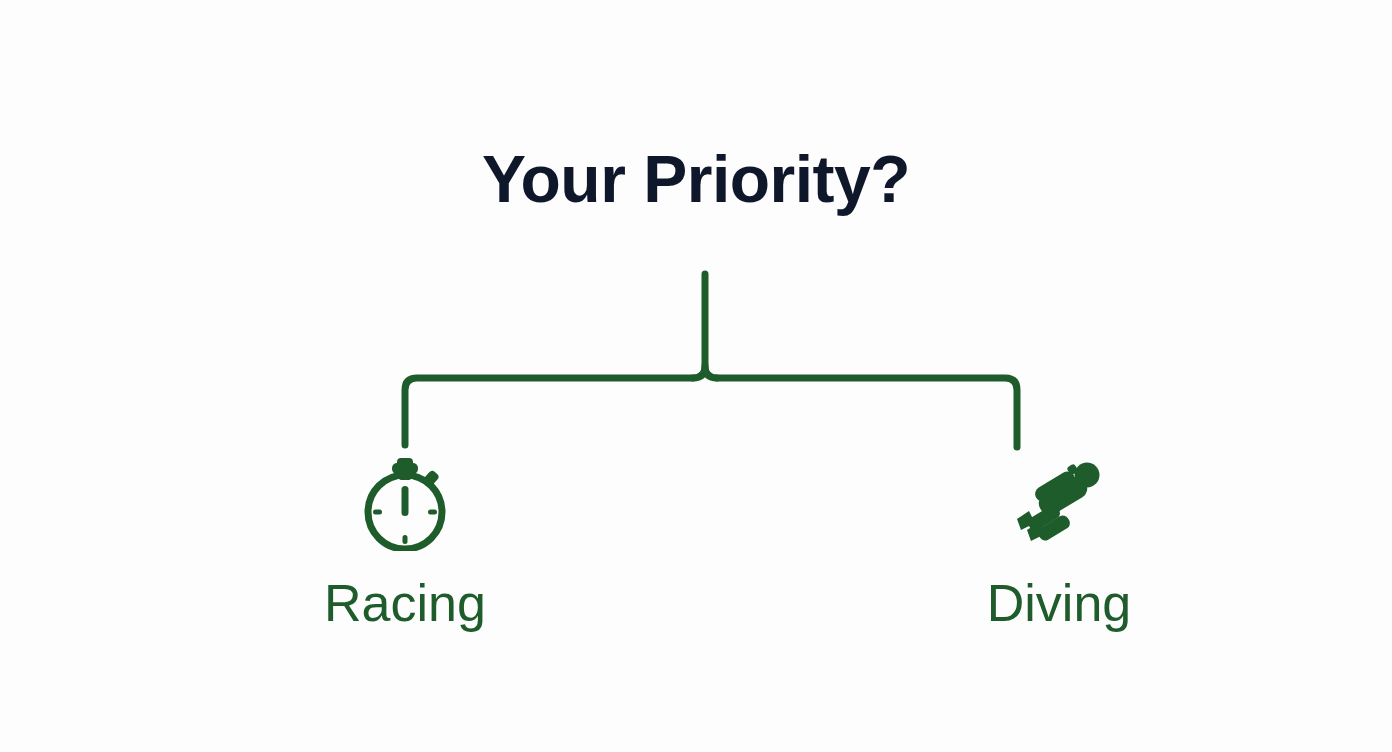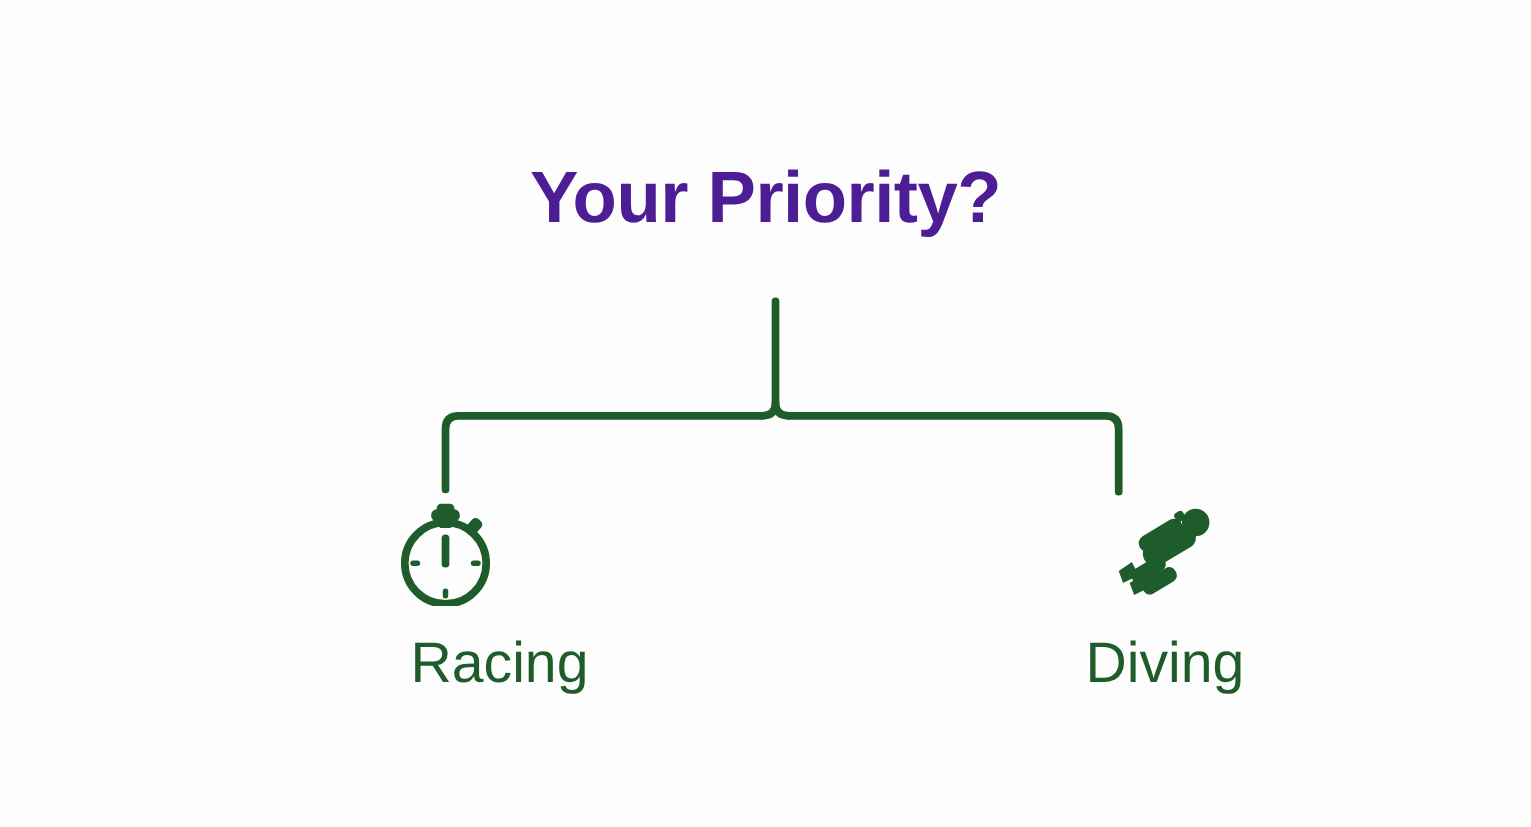--- a/index.html
+++ b/index.html
@@ -30,21 +30,21 @@
     width: 1392px;
     text-align: center;
     pointer-events: none;
   }
   #title-text {
     display: inline-block;
     font-size: 66px;
     font-weight: 700;
     line-height: 1.0;
     letter-spacing: -0.5px;
-    color: #4c1d95;
+    color: #0f172a;
     white-space: nowrap;
   }
 
   
   #connector-layer {
     position: absolute;
     left: 0;
     top: 0;
     width: 1392px;
     height: 752px;
@@ -59,21 +59,20 @@
 
   
   .branch-node {
     position: absolute;
     width: 260px;
     text-align: center;
   }
   #branch-racing {
     left: 275px;
     top: 455px;
-    text-align: right;
   }
   #branch-diving {
     left: 929px;
     top: 455px;
   }
 
   .branch-icon {
     display: block;
     margin: 0 auto;
     width: 96px;

